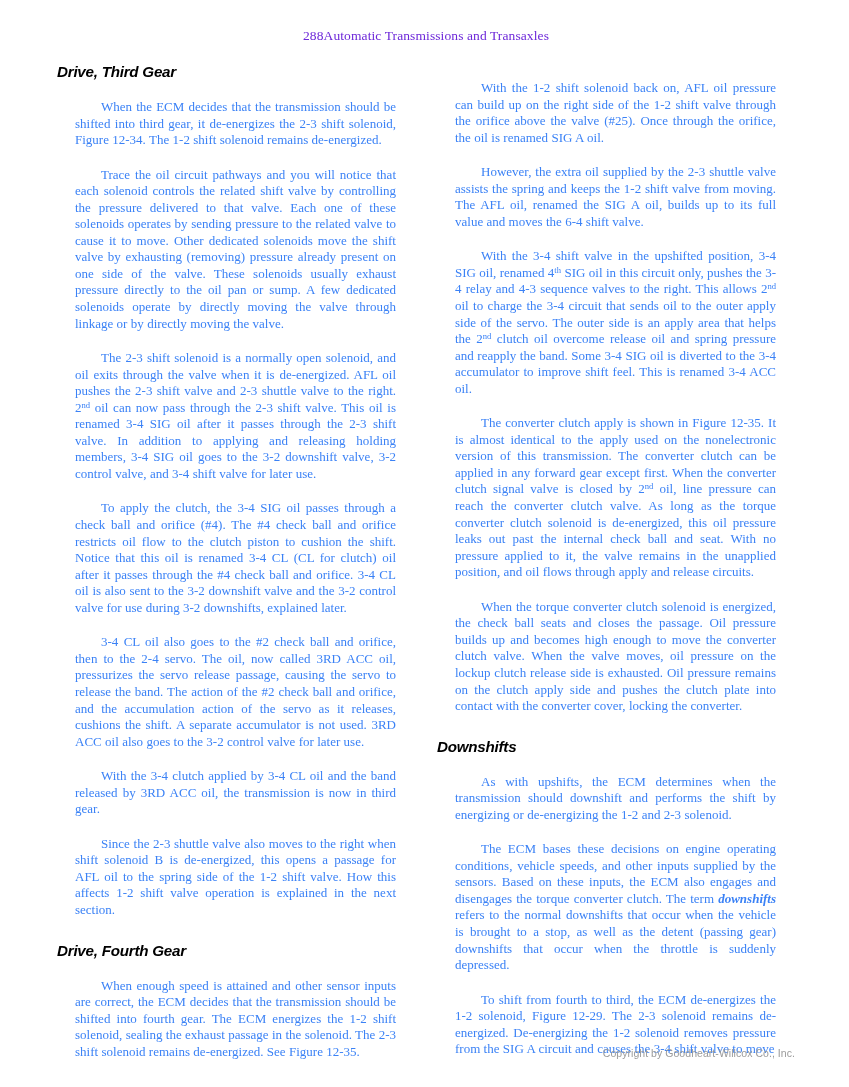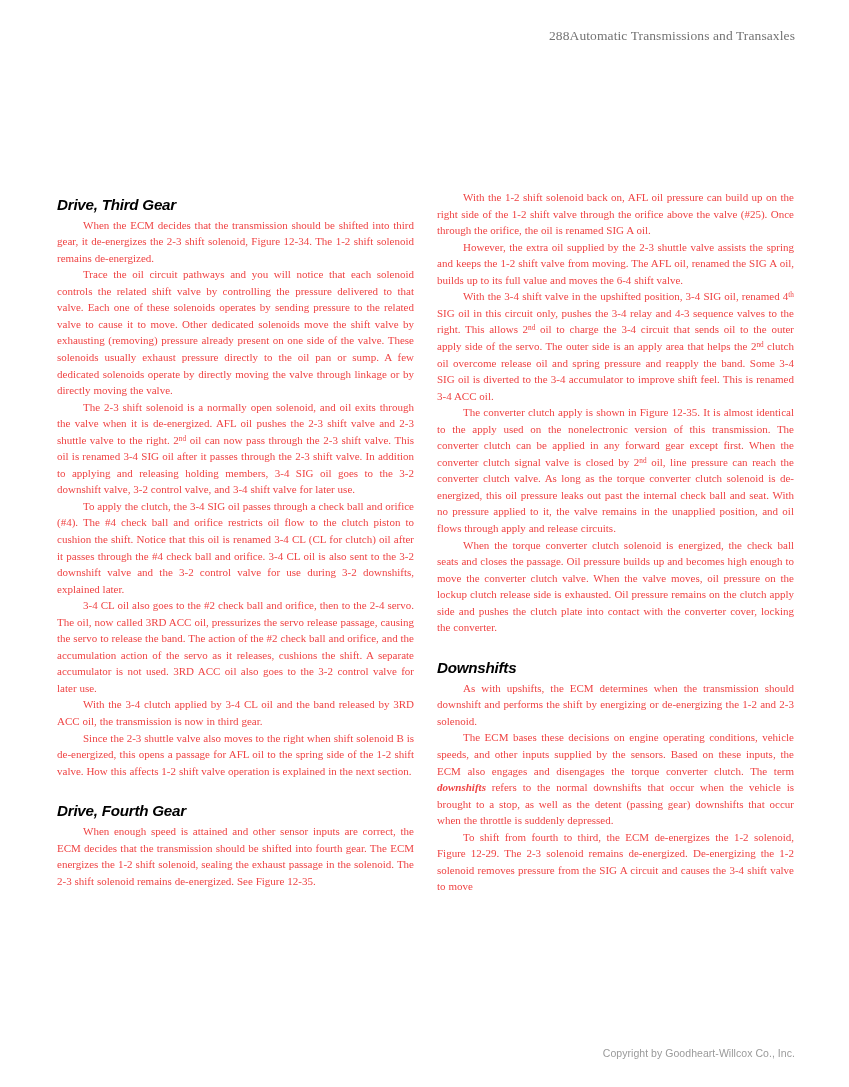--- a/index.html
+++ b/index.html
@@ -26,43 +26,42 @@
 
   
   .running-head {
     position: absolute;
     top: 28px;
     left: 57px;
     right: 54px;
     height: 20px;
     display: flex;
     align-items: baseline;
-    justify-content: flex-end;
+    justify-content: center;
     font-family: "Liberation Serif", "DejaVu Serif", serif;
     font-size: 13.5px;
-    color: #737373;
+    color: #6d28d9;
     letter-spacing: 0.1px;
   }
   .folio {
     font-size: 13.5px;
   }
   .head-title {
     font-size: 13.5px;
   }
 
   
   .columns {
     position: absolute;
     top: 62px;
     left: 57px;
     width: 738px;
     height: 960px;
     display: flex;
     gap: 23px;
-    align-items: center;
   }
   .col {
     width: 357px;
     flex: 0 0 357px;
   }
 
   h2.section-head {
     margin: 0 0 3px 0;
     font-family: "Liberation Sans", "DejaVu Sans", sans-serif;
     font-style: italic;
@@ -70,27 +69,27 @@
     font-size: 15.2px;
     letter-spacing: -0.25px;
     color: #000;
     line-height: 1.25;
   }
   h2.spaced {
     margin-top: 22px;
   }
 
   p.body {
-    margin: 0;
-    font-size: 11px;
+    margin: 18px;
+    font-size: 13px;
     line-height: 16.55px;
     text-align: justify;
     text-indent: 26px;
     hyphens: manual;
-    color: #ef4444;
+    color: #3b82f6;
     word-spacing: 0.1px;
   }
   b, strong { font-weight: normal; }
   .bi { font-weight: bold; font-style: italic; }
   sup {
     font-size: 0.66em;
     vertical-align: 0.42em;
     line-height: 0;
   }
 

